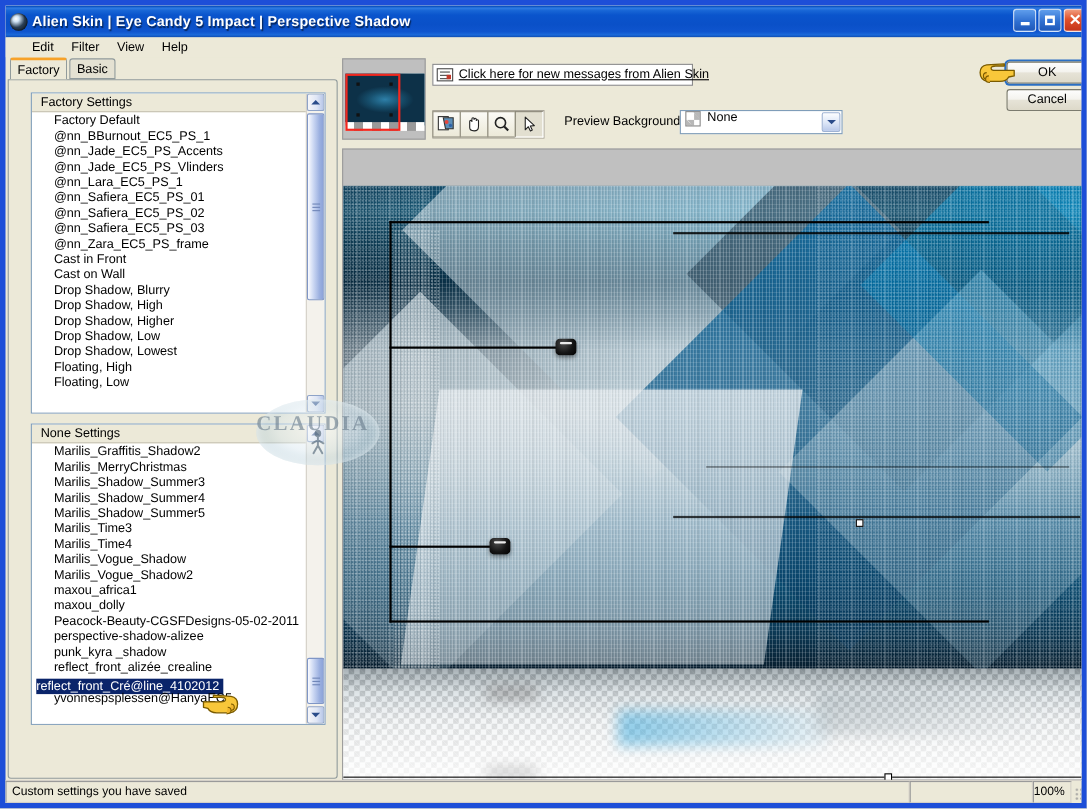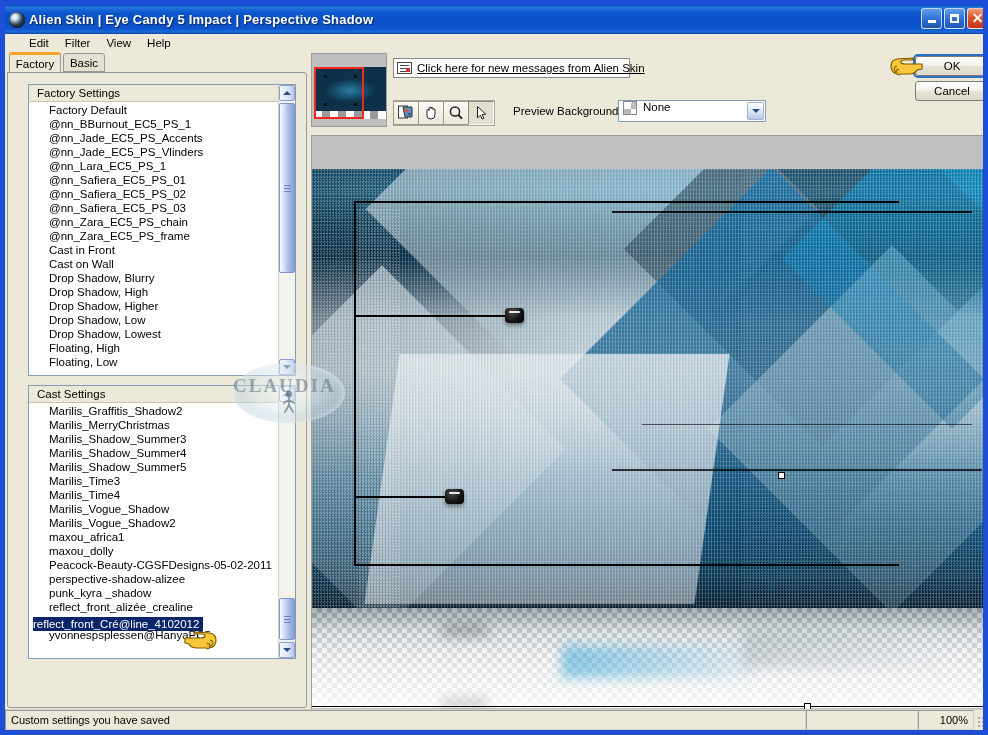--- a/index.html
+++ b/index.html
@@ -370,21 +370,21 @@
     position: absolute; left: 0; bottom: 0; width: 986px; height: 21px;
     background: #ece9d8; border-top: 1px solid #d4d0c8;
     display: flex; align-items: stretch; font-size: 11px; color: #000;
   }
   .sb-panel {
     border: 1px solid #d4d0c8; border-top-color: #9a9a9a; border-left-color: #9a9a9a;
     display: flex; align-items: center; padding: 0 5px;
   }
   #sb-main { flex: 1 1 auto; }
   #sb-mid  { width: 112px; }
-  #sb-zoom { width: 56px; justify-content: flex-end; }
+  #sb-zoom { width: 35px; justify-content: flex-end; }
   #sb-grip {
     width: 17px; display: flex; align-items: flex-end; justify-content: flex-end;
     padding: 0 2px 2px 0;
   }
   .grip-dots {
     width: 12px; height: 12px;
     background-image: radial-gradient(#9a9a9a 1px, transparent 1.2px);
     background-size: 4px 4px; opacity: .8;
   }
 </style>
@@ -429,21 +429,20 @@
         <div class="list-header">Factory Settings</div>
         <div class="list-scrollarea" id="factory-rows">
             <div class="list-row">Factory Default</div>
             <div class="list-row">@nn_BBurnout_EC5_PS_1</div>
             <div class="list-row">@nn_Jade_EC5_PS_Accents</div>
             <div class="list-row">@nn_Jade_EC5_PS_Vlinders</div>
             <div class="list-row">@nn_Lara_EC5_PS_1</div>
             <div class="list-row">@nn_Safiera_EC5_PS_01</div>
             <div class="list-row">@nn_Safiera_EC5_PS_02</div>
             <div class="list-row">@nn_Safiera_EC5_PS_03</div>
-            <div class="list-row">@nn_Zara_EC5_PS_chain</div>
             <div class="list-row">@nn_Zara_EC5_PS_frame</div>
             <div class="list-row">Cast in Front</div>
             <div class="list-row">Cast on Wall</div>
             <div class="list-row">Drop Shadow, Blurry</div>
             <div class="list-row">Drop Shadow, High</div>
             <div class="list-row">Drop Shadow, Higher</div>
             <div class="list-row">Drop Shadow, Low</div>
             <div class="list-row">Drop Shadow, Lowest</div>
             <div class="list-row">Floating, High</div>
             <div class="list-row">Floating, Low</div>
@@ -459,21 +458,21 @@
                 <div></div>
               </div>
           </div>
           <div class="sb-btn down">
             <div class="sb-arrow down"></div>
           </div>
         </div>
       </div>
 
       <div id="user-box" class="list-box">
-        <div class="list-header">Cast Settings</div>
+        <div class="list-header">None Settings</div>
         <div class="list-scrollarea" id="user-rows">
             <div class="list-row">Marilis_Graffitis_Shadow2</div>
             <div class="list-row">Marilis_MerryChristmas</div>
             <div class="list-row">Marilis_Shadow_Summer3</div>
             <div class="list-row">Marilis_Shadow_Summer4</div>
             <div class="list-row">Marilis_Shadow_Summer5</div>
             <div class="list-row">Marilis_Time3</div>
             <div class="list-row">Marilis_Time4</div>
             <div class="list-row">Marilis_Vogue_Shadow</div>
             <div class="list-row">Marilis_Vogue_Shadow2</div>

